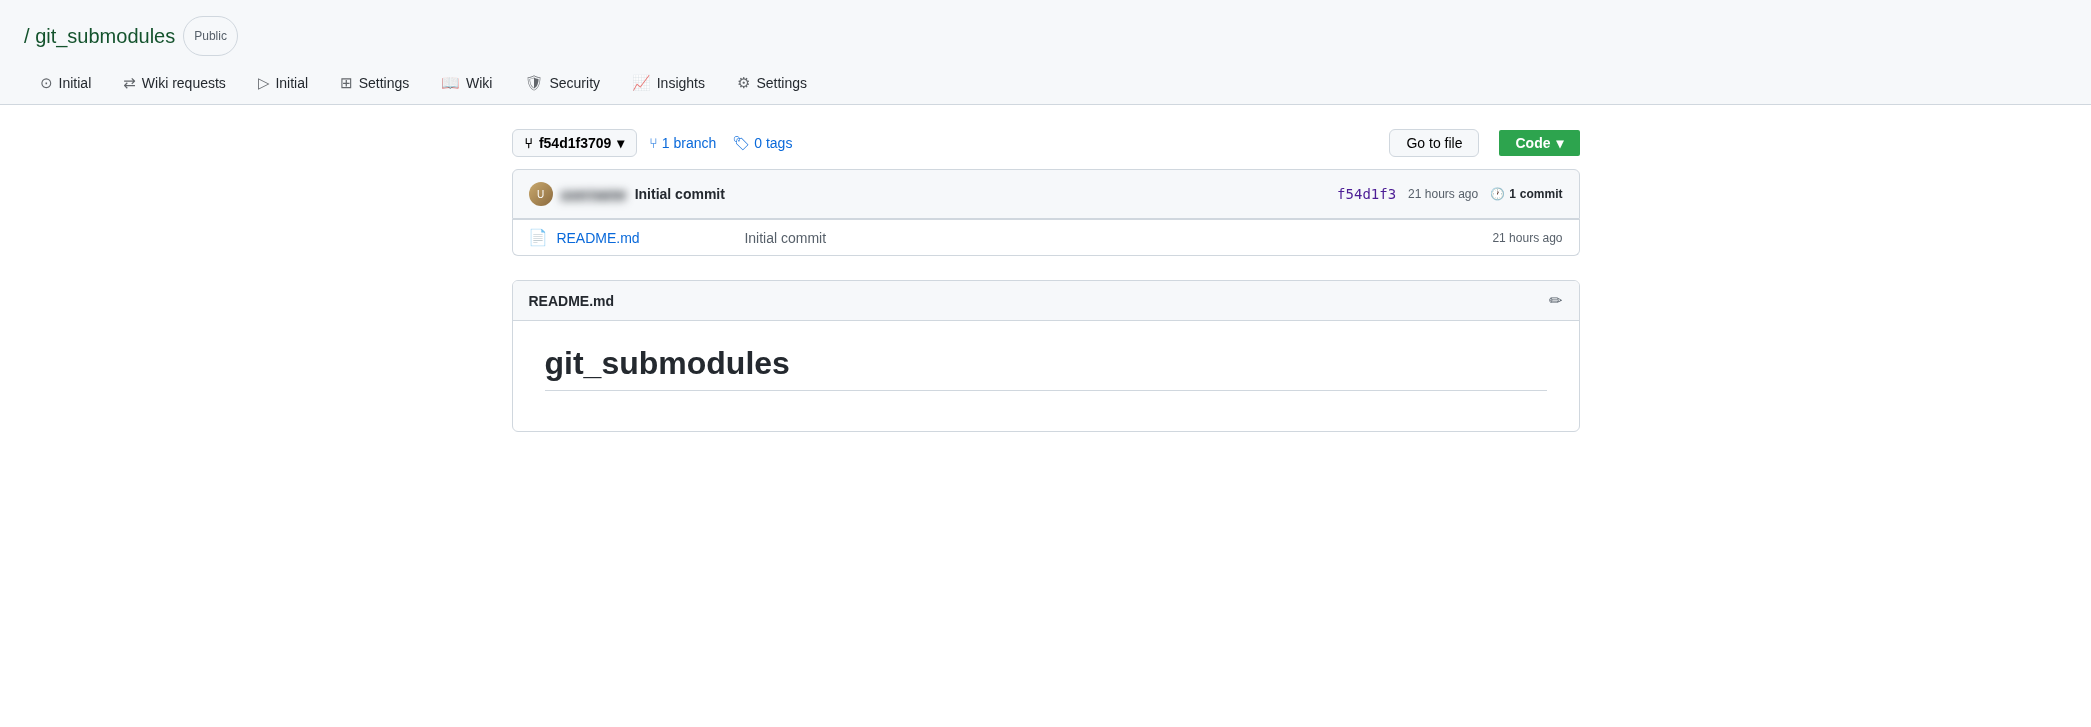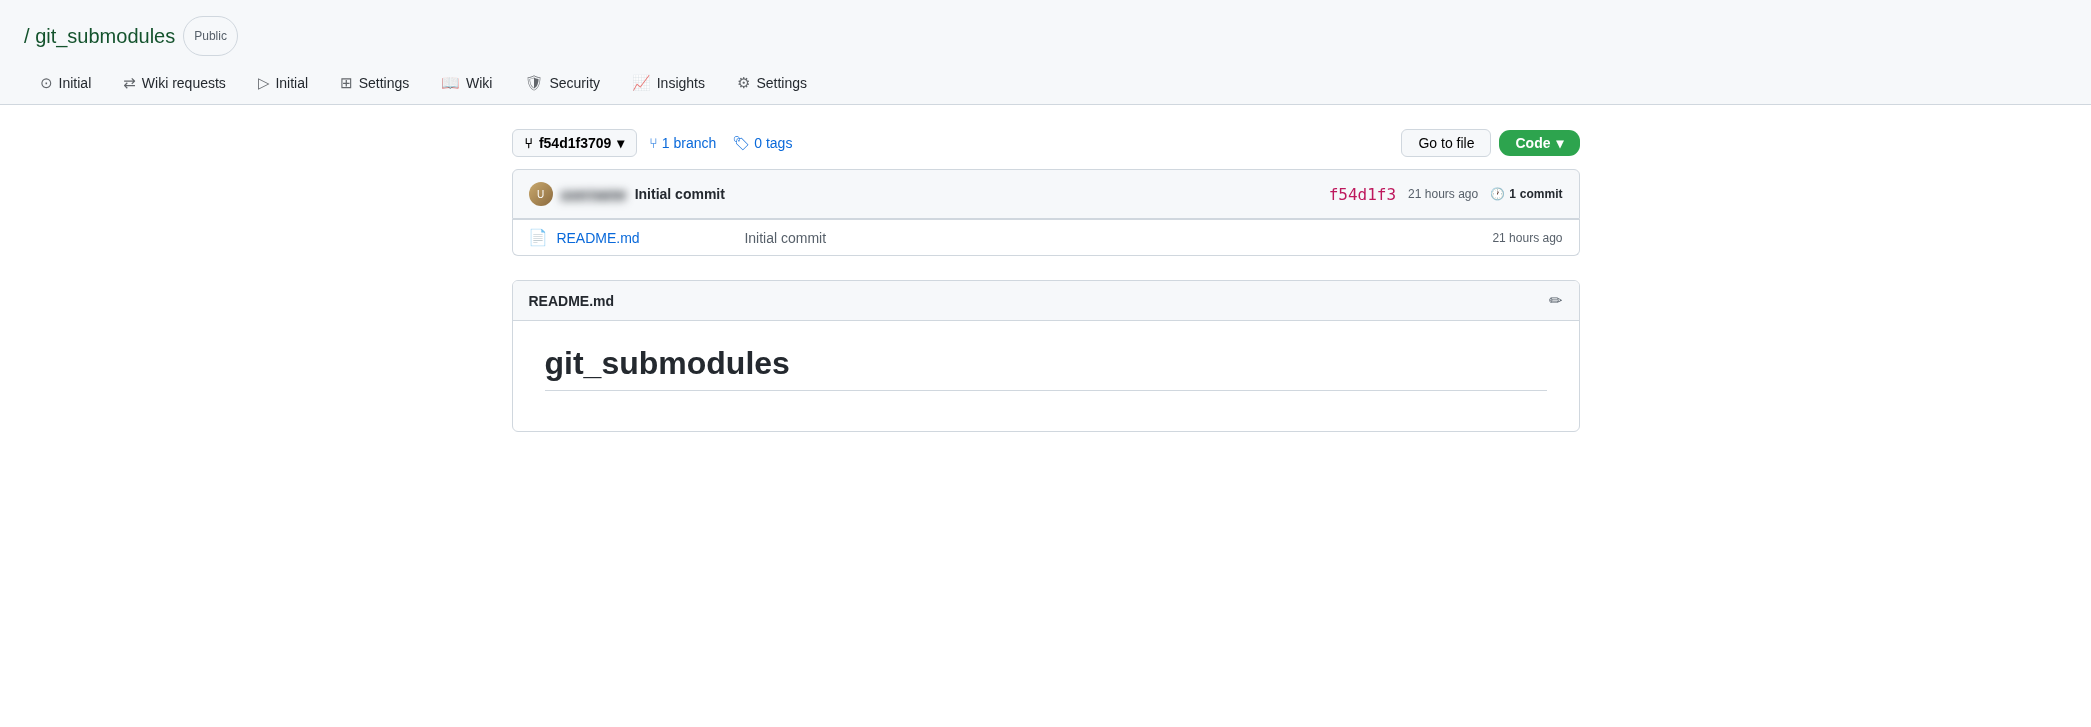--- a/index.html
+++ b/index.html
@@ -100,39 +100,39 @@
     .branch-tag-link {
       color: #0969da;
       cursor: pointer;
       display: flex;
       align-items: center;
       gap: 4px;
     }
     .file-nav-right {
       display: flex;
       align-items: center;
-      gap: 8px;
+      gap: 20px;
     }
     .go-to-file-btn {
       border: 1px solid #d0d7de;
       border-radius: 6px;
       padding: 5px 16px;
       font-size: 14px;
       cursor: pointer;
       background: #f6f8fa;
       font-weight: 500;
     }
     .code-btn {
       display: flex;
       align-items: center;
       gap: 6px;
       background: #2da44e;
       color: white;
       border: none;
-      border-radius: 11px;
+      border-radius: 2px;
       padding: 5px 16px;
       font-size: 14px;
       font-weight: 600;
       cursor: pointer;
     }
 
     
     .commit-bar {
       border: 1px solid #d0d7de;
       border-radius: 6px 6px 0 0;
@@ -171,23 +171,23 @@
       font-size: 14px;
     }
     .commit-bar-right {
       display: flex;
       align-items: center;
       gap: 12px;
       font-size: 12px;
       color: #57606a;
     }
     .commit-sha {
-      color: #be185d;
+      color: #4c1d95;
       font-family: monospace;
-      font-size: 16px;
+      font-size: 14px;
     }
     .commit-count-link {
       display: flex;
       align-items: center;
       gap: 4px;
       color: #24292f;
       font-weight: 600;
       cursor: pointer;
     }
 

